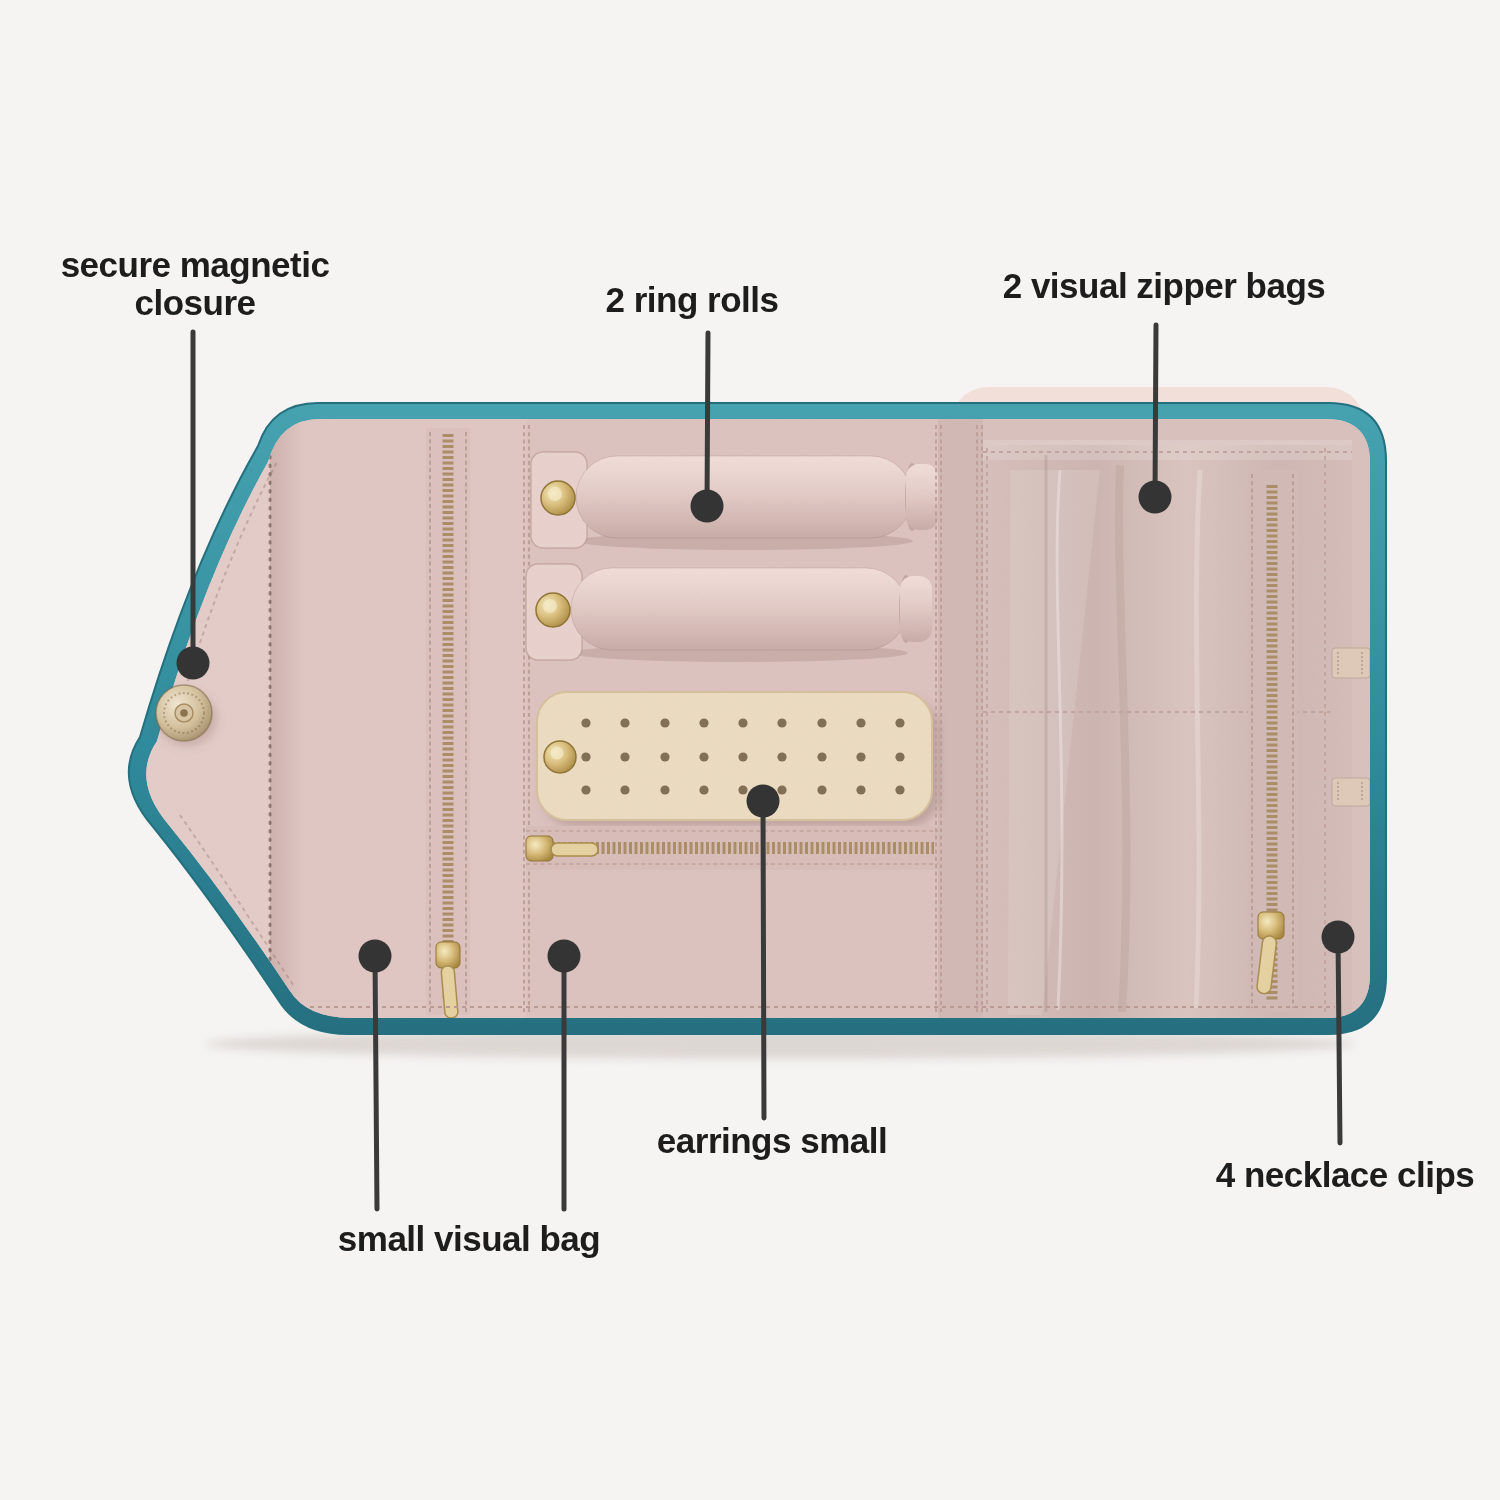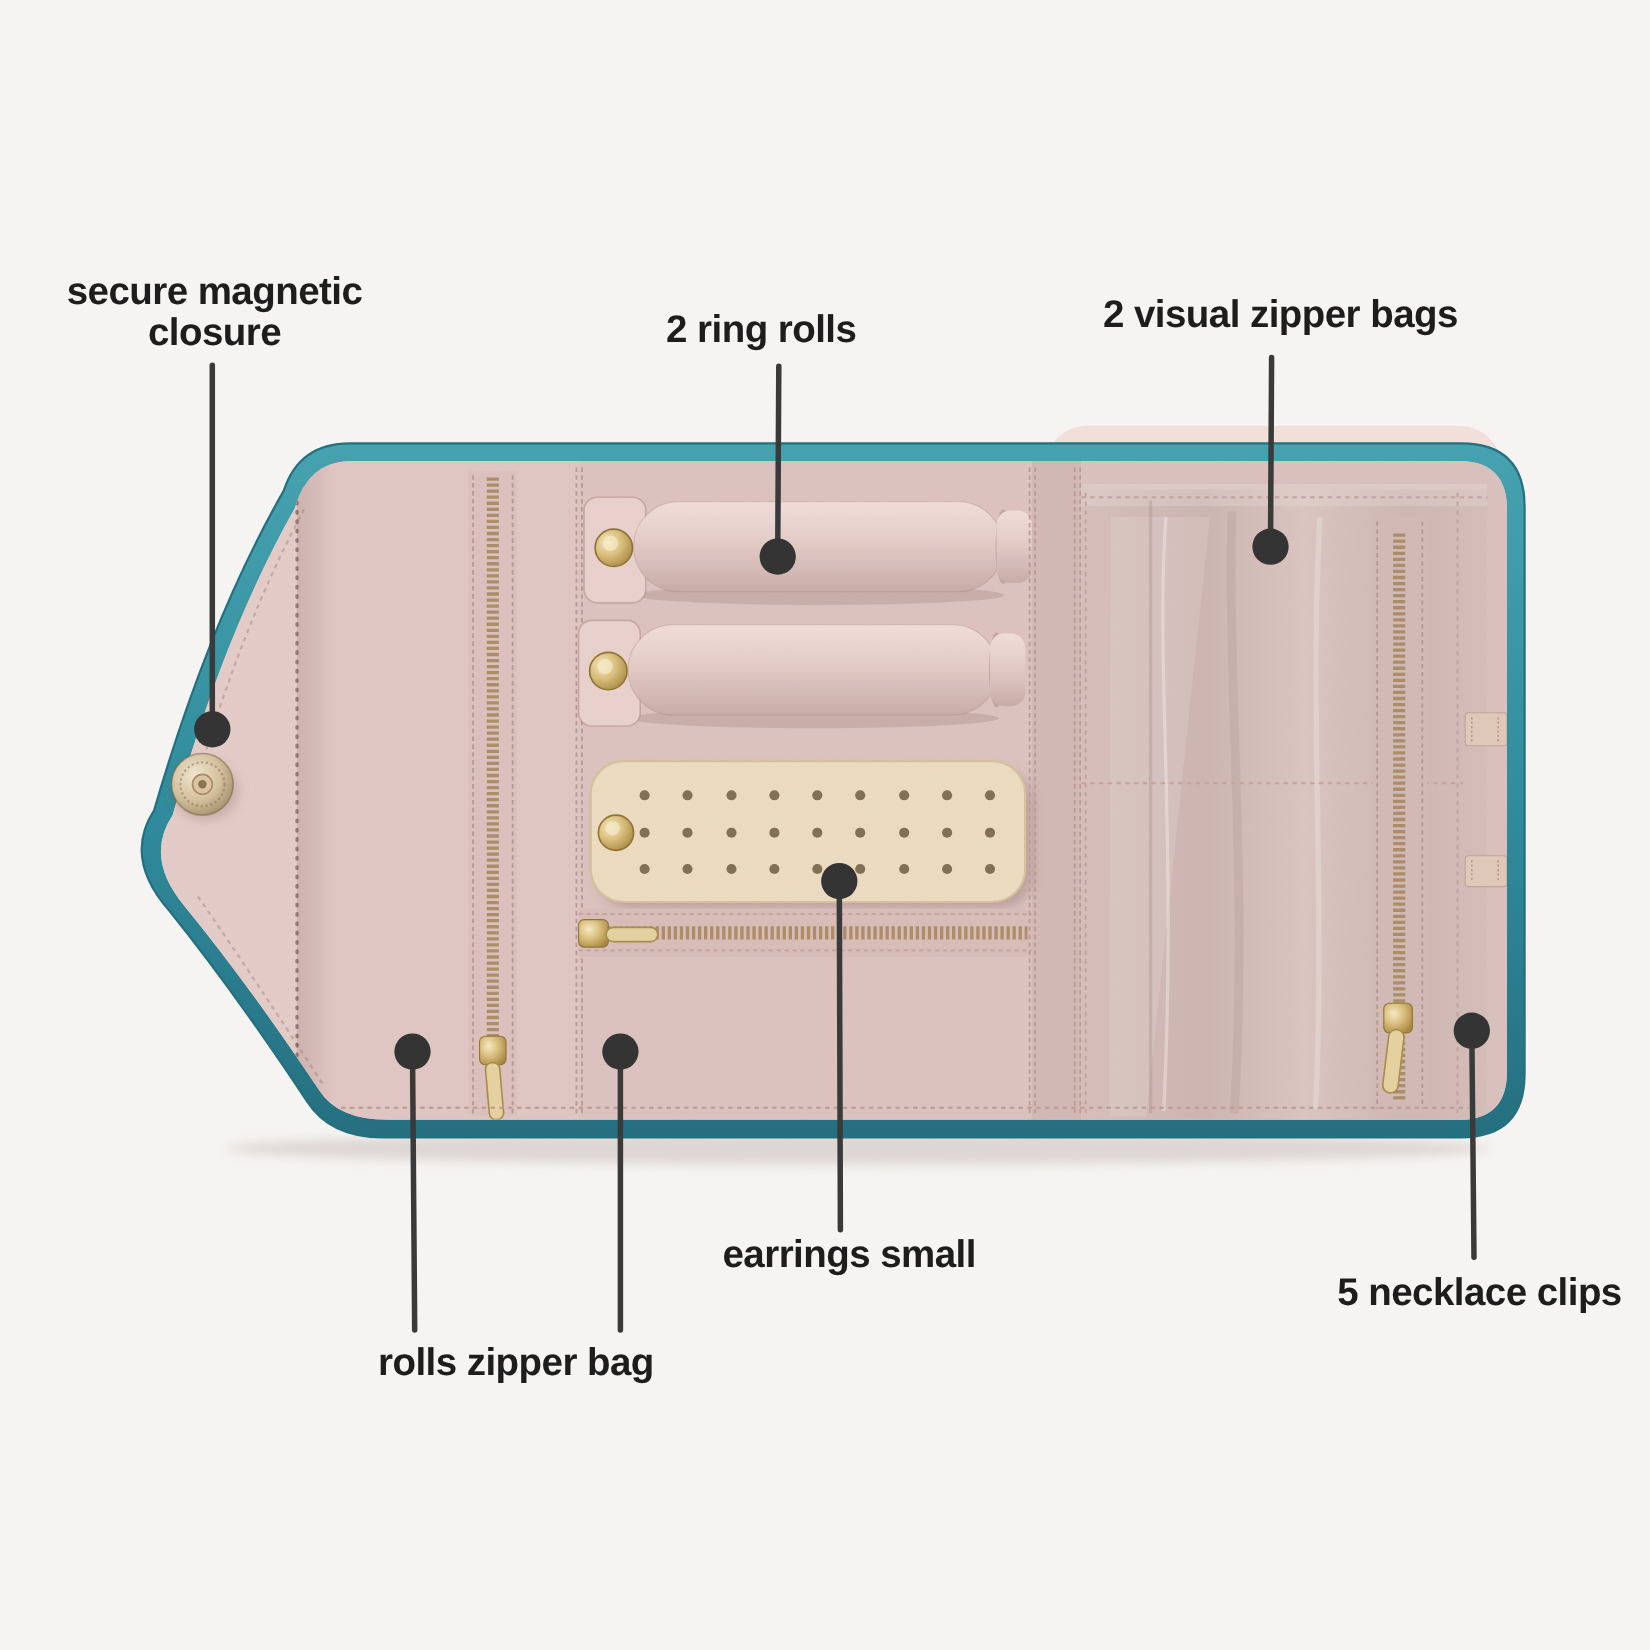--- a/index.html
+++ b/index.html
@@ -245,17 +245,17 @@
 </svg>
 
   <div class="label wrap" style="left:195px;top:246px;">secure magnetic closure</div>
 
   <div class="label" style="left:692px;top:281px;">2 ring rolls</div>
 
   <div class="label" style="left:1164px;top:267px;">2 visual zipper bags</div>
 
   <div class="label" style="left:772px;top:1122px;">earrings small</div>
 
-  <div class="label" style="left:469px;top:1220px;">rolls zipper bag</div>
-
-  <div class="label" style="left:1345px;top:1156px;">5 necklace clips</div>
+  <div class="label" style="left:469px;top:1220px;">small visual bag</div>
+
+  <div class="label" style="left:1345px;top:1156px;">4 necklace clips</div>
 
 </div>
 
 </body></html>

